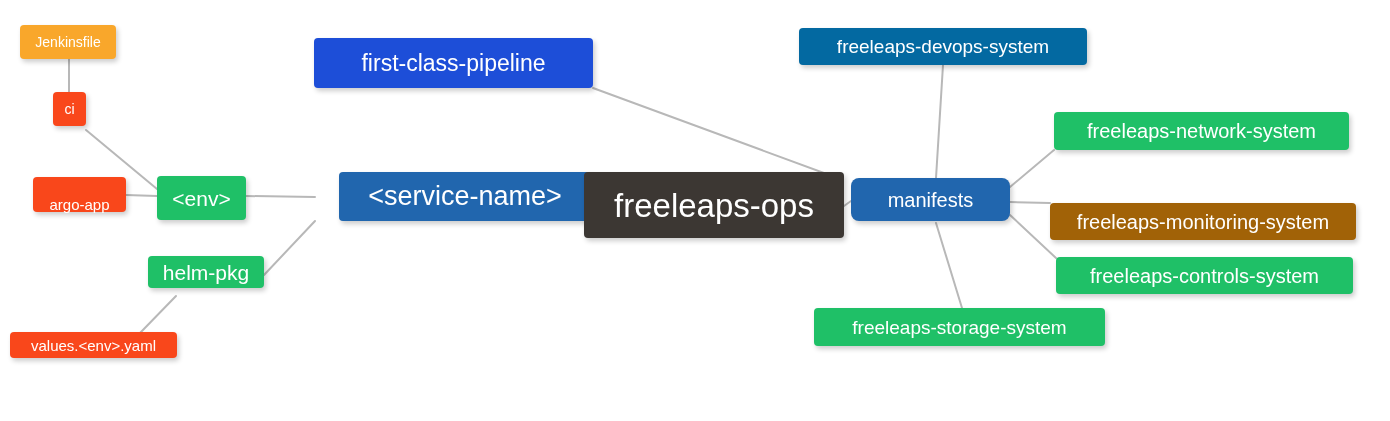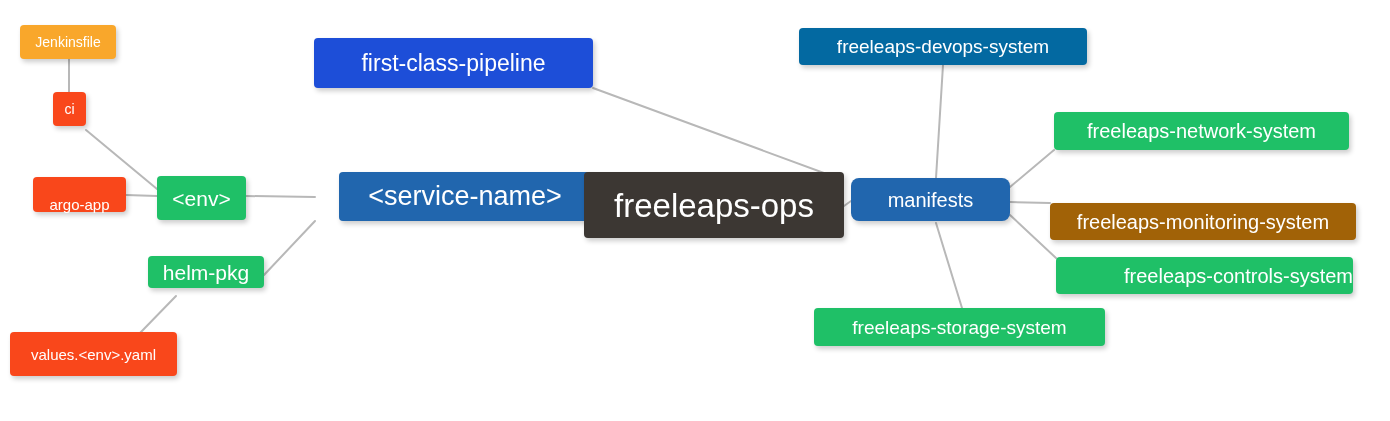--- a/index.html
+++ b/index.html
@@ -73,21 +73,21 @@
       </div>
       <div class="node" style="left: 33px; top: 177px; width: 93px; height: 35px; background: rgb(249, 71, 27); font-size: 15px; align-items: flex-end;">
         <span class="node-label">argo-app</span>
       </div>
       <div class="node" style="left: 157px; top: 176px; width: 89px; height: 44px; background: rgb(31, 192, 103); font-size: 21px;">
         <span class="node-label">&lt;env&gt;</span>
       </div>
       <div class="node" style="left: 148px; top: 256px; width: 116px; height: 32px; background: rgb(31, 192, 103); font-size: 21px;">
         <span class="node-label">helm-pkg</span>
       </div>
-      <div class="node" style="left: 10px; top: 332px; width: 167px; height: 44px; background: rgb(249, 71, 27); font-size: 15px;">
+      <div class="node" style="left: 10px; top: 332px; width: 167px; height: 26px; background: rgb(249, 71, 27); font-size: 15px;">
         <span class="node-label">values.&lt;env&gt;.yaml</span>
       </div>
       <div class="node" style="left: 314px; top: 38px; width: 279px; height: 50px; background: #1d4ed8; font-size: 23px;">
         <span class="node-label">first-class-pipeline</span>
       </div>
       <div class="node" style="left: 315px; top: 172px; width: 252px; height: 49px; background: rgb(33, 102, 174); font-size: 27px; margin-left: 24px;">
         <span class="node-label">&lt;service-name&gt;</span>
       </div>
       <div class="node" style="left: 584px; top: 172px; width: 260px; height: 66px; background: rgb(60, 55, 51); font-size: 33px; align-items: center;">
         <span class="node-label">freeleaps-ops</span>
@@ -97,20 +97,20 @@
       </div>
       <div class="node" style="left: 799px; top: 28px; width: 288px; height: 37px; background: #0369a1; font-size: 19px;">
         <span class="node-label">freeleaps-devops-system</span>
       </div>
       <div class="node" style="left: 1054px; top: 112px; width: 295px; height: 38px; background: rgb(31, 192, 103); font-size: 20px;">
         <span class="node-label">freeleaps-network-system</span>
       </div>
       <div class="node" style="left: 1050px; top: 186px; width: 306px; height: 37px; background: #a16207; font-size: 20px; margin-top: 17px;">
         <span class="node-label">freeleaps-monitoring-system</span>
       </div>
-      <div class="node" style="left: 1056px; top: 257px; width: 297px; height: 37px; background: rgb(31, 192, 103); font-size: 20px; justify-content: flex-end;">
+      <div class="node" style="left: 1056px; top: 257px; width: 297px; height: 37px; background: rgb(31, 192, 103); font-size: 20px;">
         <span class="node-label">freeleaps-controls-system</span>
       </div>
       <div class="node" style="left: 814px; top: 308px; width: 291px; height: 38px; background: rgb(31, 192, 103); font-size: 19px;">
         <span class="node-label">freeleaps-storage-system</span>
       </div>
     </div>
 </div>
 
 </body></html>

